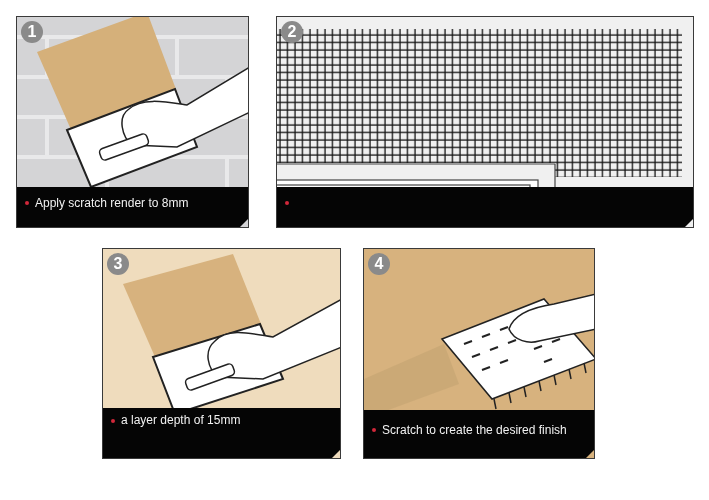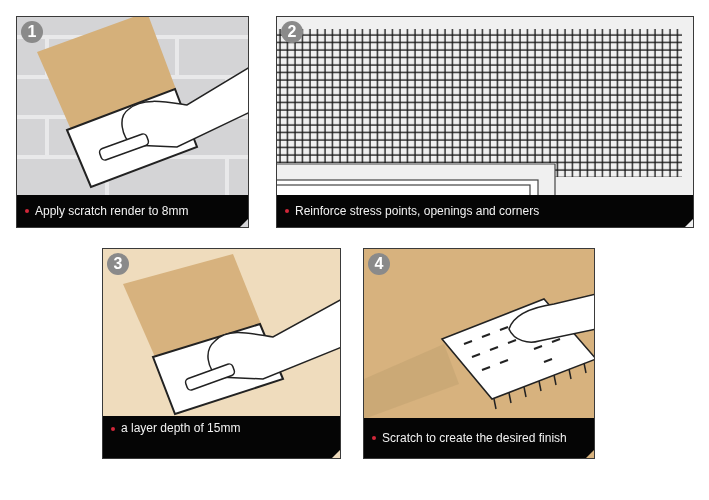--- a/index.html
+++ b/index.html
@@ -1,20 +1,20 @@
 <!DOCTYPE html>
 <html><head>
 <meta charset="utf-8">
 <style>
   html, body { margin:0; padding:0; background:#ffffff; }
   body { width:709px; height:500px; position:relative; overflow:hidden; font-family:"Liberation Sans", sans-serif; }
   .panel { position:absolute; border:1px solid #3a3a3a; overflow:hidden; box-sizing:border-box; }
   .art { position:absolute; left:0; top:0; right:0; }
   .caption { position:absolute; left:0; right:0; bottom:0; background:#050505; color:#f2f2f2;
-    font-size:12px; line-height:13px; padding:0 10px 0 18px; display:flex; align-items:center;
+    font-size:12px; line-height:13px; padding:0 10px 8px 18px; display:flex; align-items:center;
     clip-path: polygon(0 0, 100% 0, 100% calc(100% - 8px), calc(100% - 8px) 100%, 0 100%); }
   .caption .bullet { position:absolute; left:8px; width:4px; height:4px; border-radius:50%; background:#d1283a; }
   .caption.two { align-items:flex-start; padding-top:6px; }
   .caption.two .bullet { top:11px; }
   .num { position:absolute; left:4px; top:4px; width:22px; height:22px; border-radius:50%;
     background:#8a8a8a; color:#fff; font-weight:bold; font-size:16px; line-height:22px; text-align:center; }
   svg { display:block; }
 </style>
 </head>
 <body>
@@ -58,21 +58,20 @@
     <rect x="0" y="12" width="405" height="148" fill="url(#mesh)"></rect>
     <rect x="0" y="146" width="278" height="40" fill="#f0f0f0"></rect>
     <line x1="0" y1="147" x2="278" y2="147" stroke="#444" stroke-width="1.2"></line>
     <line x1="278" y1="147" x2="278" y2="180" stroke="#444" stroke-width="1.2"></line>
     <rect x="-2" y="163" width="263" height="30" fill="#fff" stroke="#444" stroke-width="1.2"></rect>
     <rect x="-2" y="168" width="255" height="30" fill="#fff" stroke="#444" stroke-width="1.2"></rect>
   </svg>
   <div class="num">2</div>
   <div class="caption" style="height:32px;">
     <span class="bullet"></span>
-    <span>Reinforce stress points, openings and corners</span>
   </div>
 </div>
 
 <div class="panel" style="left:102px;top:248px;width:239px;height:211px;background:#efdcbd;">
   <svg class="art" width="239" height="175" viewBox="0 0 239 175">
     <polygon points="20,35 130,5 160,80 52,108" fill="#d7b27e"></polygon>
     <polygon points="50,108 157,75 180,130 72,165" fill="#fff" stroke="#222" stroke-width="2"></polygon>
     <path d="M239,50 L170,88 C150,85 125,78 112,92 C100,102 105,120 115,128 L160,130 L239,98 Z" fill="#fff" stroke="#222" stroke-width="1.5"></path>
     <rect x="82" y="122" width="50" height="12" rx="4" transform="rotate(-20 107 128)" fill="#fff" stroke="#222" stroke-width="1.5"></rect>
   </svg>

